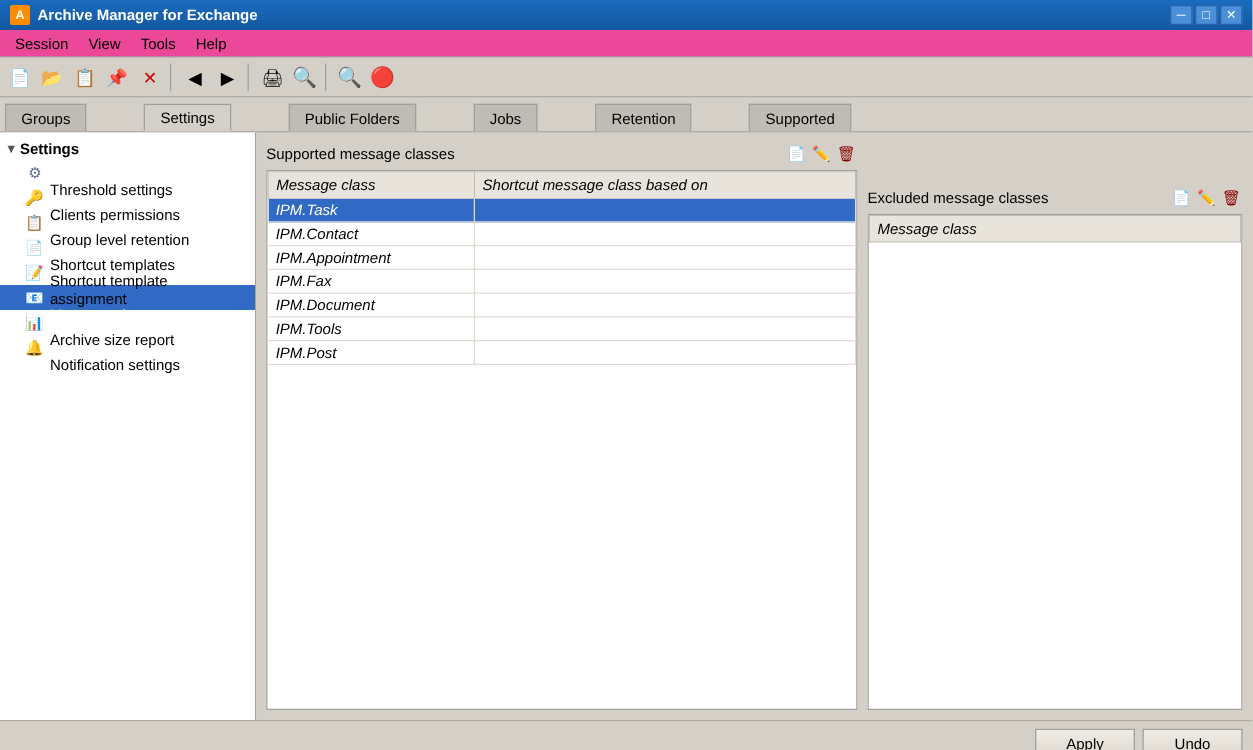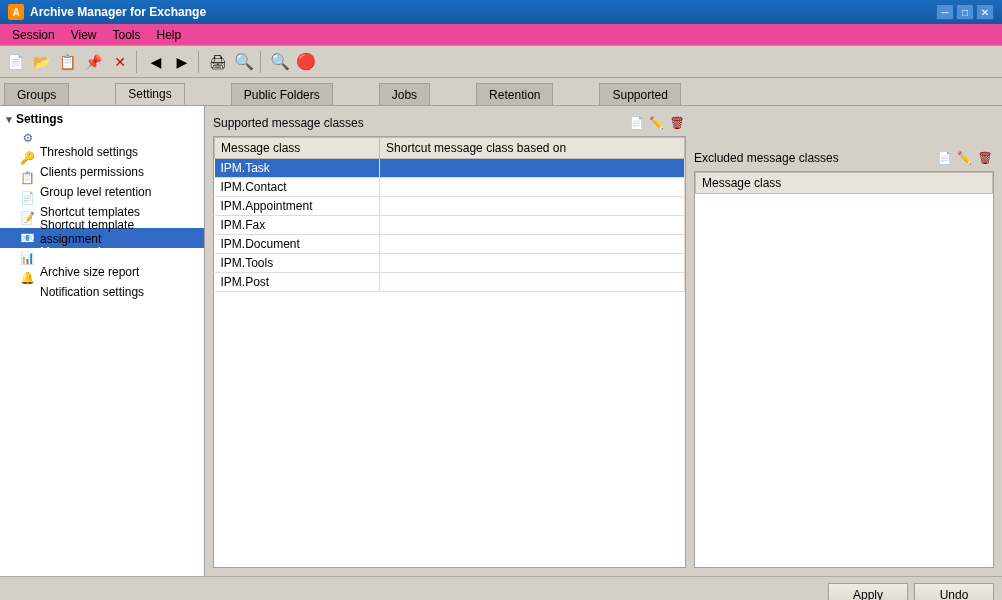--- a/index.html
+++ b/index.html
@@ -146,20 +146,21 @@
     .msg-table {
       border: 1px solid #a0a0a0;
       background: white;
       flex: 1;
       overflow-y: auto;
       font-size: 12px;
     }
     .msg-table table {
       width: 100%;
       border-collapse: collapse;
+      font-style: italic;
     }
     .msg-table th {
       background: #e8e4dc;
       border: 1px solid #c0bcb4;
       padding: 3px 6px;
       text-align: left;
       font-weight: normal;
       font-size: 12px;
       position: sticky; top: 0;
     }

